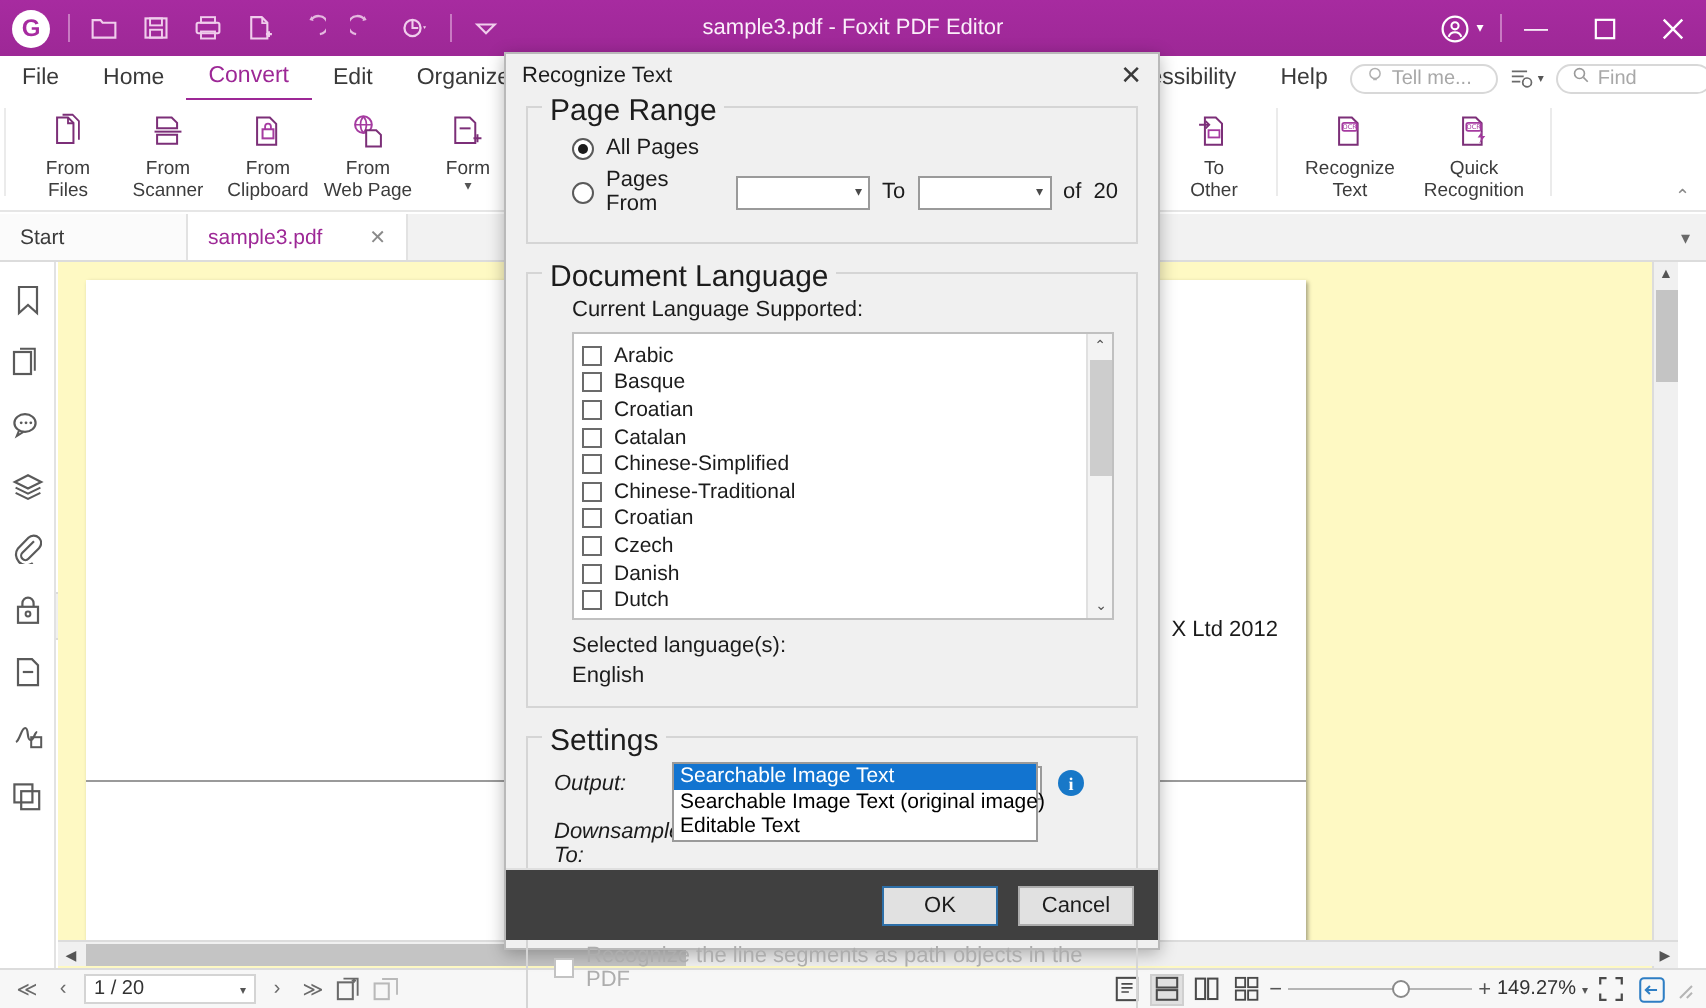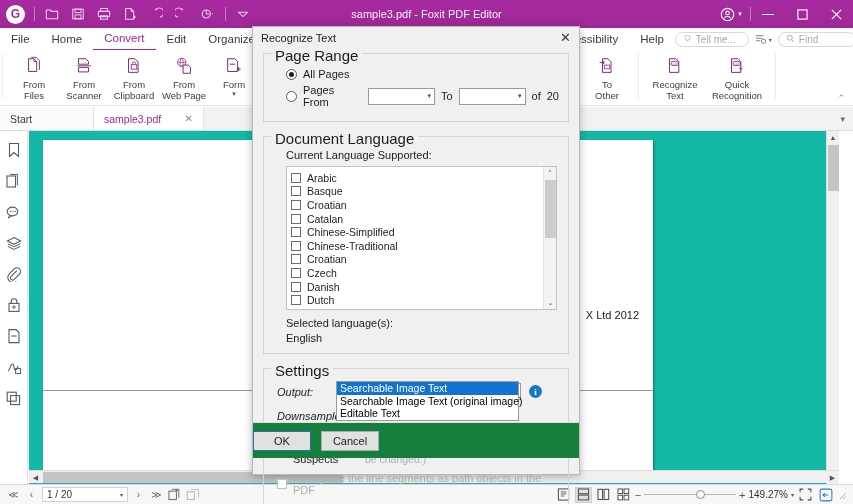--- a/index.html
+++ b/index.html
@@ -108,21 +108,21 @@
   .sb-expander {
     position: absolute; left: 28px; top: 296px; width: 8px; height: 24px;
     background: #f0f0f0; border: 1px solid #dcdcdc; border-left: 0;
     display: flex; align-items: center; justify-content: center;
     font-size: 7px; color: #555;
   }
 
   
   .docarea {
     position: absolute; left: 29px; top: 131px; width: 810px; height: 353px;
-    background: #14b8a6;
+    background: #fef9c3;
     padding-left: 32px;
   }
   .page {
     position: absolute; left: 14px; top: 9px; width: 610px; height: 332px;
     background: #ffffff; box-shadow: 1px 1px 2px rgba(0,0,0,.35);
   }
   .page-text {
     position: absolute; right: 14px; top: 169px; font-size: 11px; color: #1a1a1a;
     font-family: "Liberation Sans", sans-serif;
   }
@@ -218,23 +218,23 @@
   .check-row { display: flex; align-items: center; gap: 6px; margin: 7px 0 0 4px; }
   .check-row.disabled { color: #adadad; }
   .check-row.disabled .cb { border-color: #c3c3c3; }
   .dropdown-list {
     position: absolute; left: 336px; top: 381px; width: 183px;
     background: #fff; border: 1px solid #9a9a9a; z-index: 30; font-size: 10.5px;
   }
   .dd-item { height: 12.5px; line-height: 12.5px; padding: 0 3px; white-space: nowrap; }
   .dd-item.sel { background: #1274d0; color: #fff; }
   .dlg-footer {
-    position: absolute; left: 0; bottom: 16px; width: 100%; height: 36px;
-    background: #15803d; border-top: 1px solid #dfdfdf;
-    display: flex; align-items: center; justify-content: flex-start; gap: 10px; padding-right: 12px;
+    position: absolute; left: 0; bottom: 4px; width: 100%; height: 36px;
+    background: #404040; border-top: 1px solid #dfdfdf;
+    display: flex; align-items: center; justify-content: flex-end; gap: 10px; padding-right: 12px;
   }
   .btn {
     width: 58px; height: 20px; background: #e1e1e1; border: 1px solid #adadad;
     font-size: 11px; color: #1c1c1c; display: flex; align-items: center; justify-content: center;
   }
   .btn.default { border: 1px solid #2d6fa8; background: #e1e1e1; }
   .hint-strike { color:#b0b0b0; font-size:10.5px; }
 </style>
 </head>
 <body>

